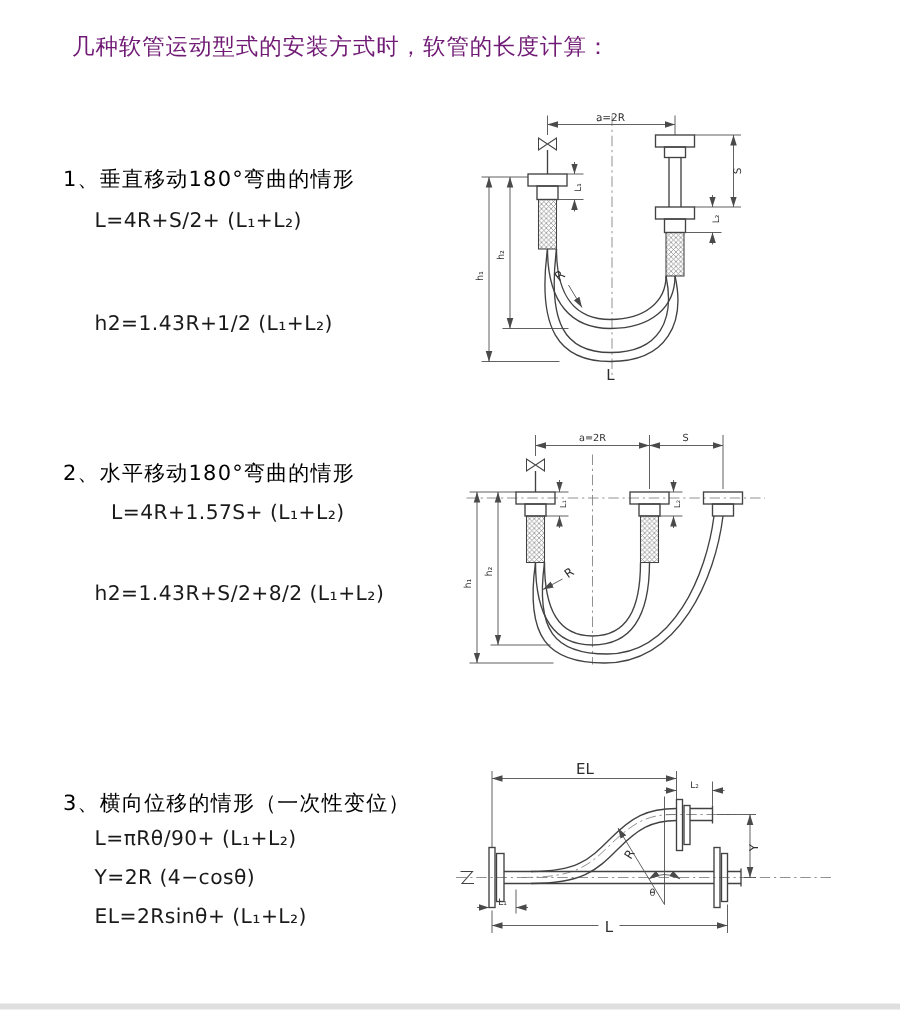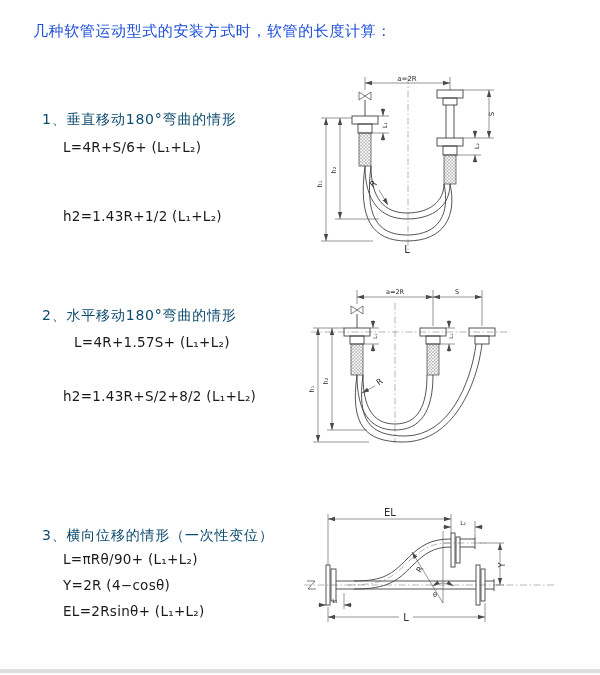--- a/index.html
+++ b/index.html
@@ -1,37 +1,37 @@
 <!DOCTYPE html>
 <html><head>
 <meta charset="utf-8">
 <style>
   html,body{margin:0;padding:0;background:#fff;}
   .screen{position:relative;width:600px;height:675px;background:#ffffff;overflow:hidden;
           font-family:"DejaVu Sans",sans-serif;color:#1c1c1c;}
-  .title{position:absolute;left:33px;top:22px;font-size:15px;letter-spacing:.6px;color:#1d4ed8;}
-  .heading{position:absolute;font-size:14px;letter-spacing:.8px;color:#0c4a6e;}
+  .title{position:absolute;left:48px;top:22px;font-size:15px;letter-spacing:.6px;color:#701a75;}
+  .heading{position:absolute;font-size:14px;letter-spacing:.8px;color:#000000;}
   .formula{position:absolute;font-size:13.5px;letter-spacing:.3px;color:#1a1a1a;}
   .diagram{position:absolute;}
   .scan-edge{position:absolute;left:0;top:669px;width:600px;height:4px;background:#dfdfdf;}
   svg text{font-family:"DejaVu Sans",sans-serif;fill:#2e2e2e;}
   .ol{stroke:#424242;stroke-width:0.9;fill:none;}
   .ol2{stroke:#424242;stroke-width:0.7;fill:none;}
   .dl{stroke:#4f4f4f;stroke-width:0.6;fill:none;}
   .cl{stroke:#7a7a7a;stroke-width:0.55;fill:none;stroke-dasharray:7 2.5 1.5 2.5;}
 </style>
 </head>
 <body>
 
 <div class="screen">
 
   <div class="title">几种软管运动型式的安装方式时，软管的长度计算：</div>
 
   <div class="heading" style="left:42px;top:111px">1、垂直移动180°弯曲的情形</div>
-  <div class="formula" style="left:63px;top:139px">L=4R+S/6+ (L₁+L₂)</div>
+  <div class="formula" style="left:63px;top:139px">L=4R+S/2+ (L₁+L₂)</div>
   <div class="formula" style="left:63px;top:208px">h2=1.43R+1/2 (L₁+L₂)</div>
 
   <div class="heading" style="left:42px;top:307px">2、水平移动180°弯曲的情形</div>
   <div class="formula" style="left:74px;top:334px">L=4R+1.57S+ (L₁+L₂)</div>
   <div class="formula" style="left:63px;top:388px">h2=1.43R+S/2+8/2 (L₁+L₂)</div>
 
   <div class="heading" style="left:42px;top:527px">3、横向位移的情形（一次性变位）</div>
   <div class="formula" style="left:63px;top:551px">L=πRθ/90+ (L₁+L₂)</div>
   <div class="formula" style="left:63px;top:577px">Y=2R (4−cosθ)</div>
   <div class="formula" style="left:63px;top:603px">EL=2Rsinθ+ (L₁+L₂)</div>

